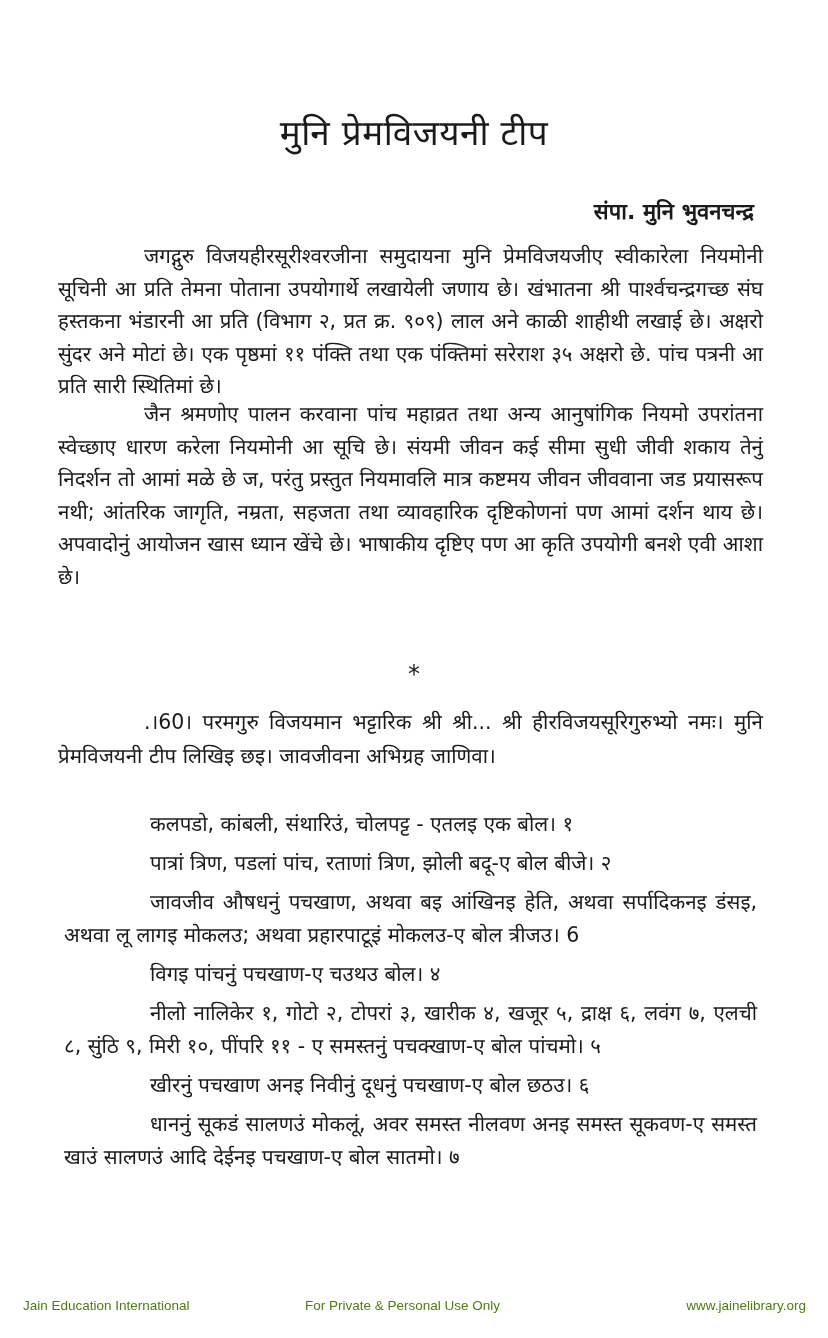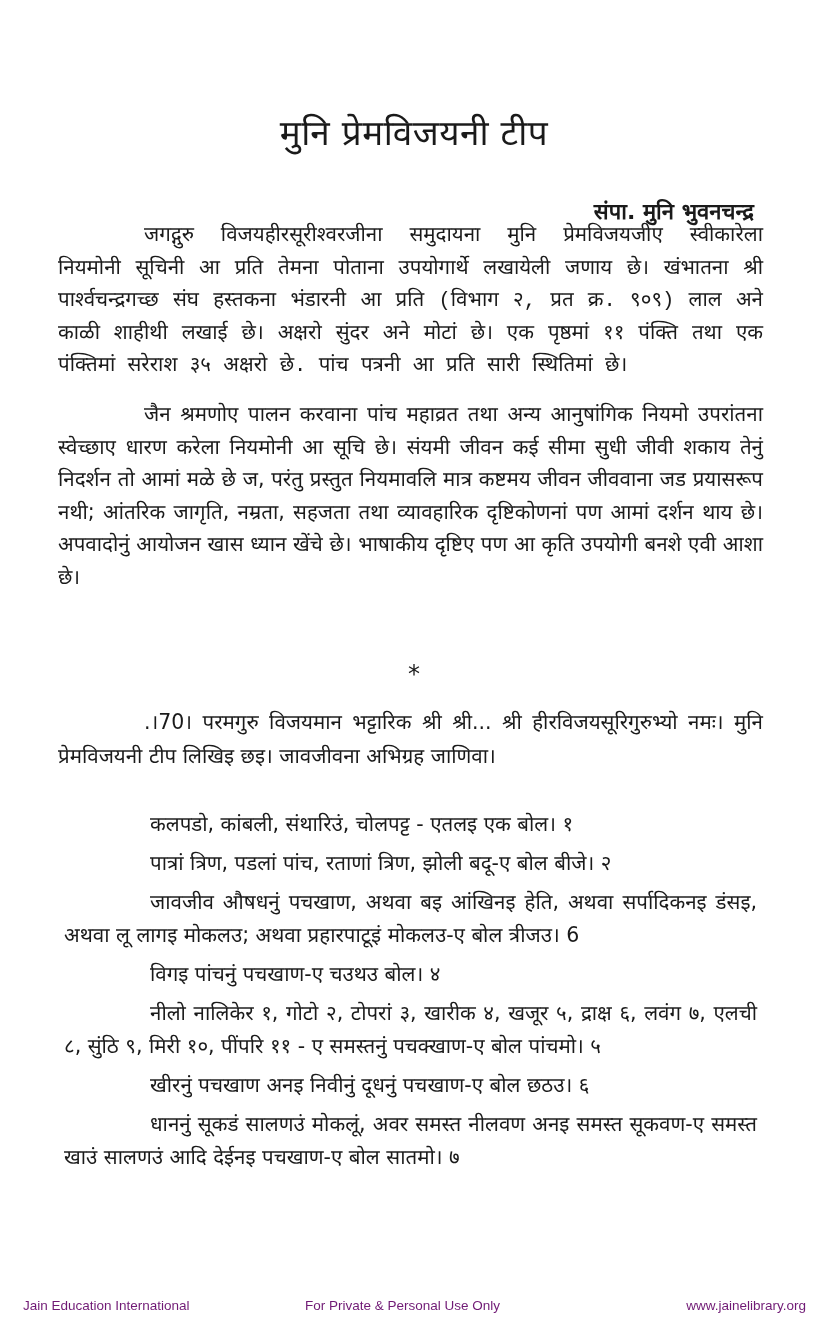--- a/index.html
+++ b/index.html
@@ -43,21 +43,21 @@
   .para {
     position: absolute;
     left: 58px;
     width: 705px;
     font-size: 20.5px;
     line-height: 32.5px;
     margin: 0;
     text-align: justify;
     text-indent: 86px;
   }
-  .para.p1 { top: 220px; font-family: Liberation Mono, monospace; }
+  .para.p1 { top: 240px; }
   .para.p2 { top: 398px; }
   .separator {
     position: absolute;
     top: 660px;
     left: 0;
     width: 828px;
     text-align: center;
     font-size: 24px;
     margin: 0;
   }
@@ -79,21 +79,21 @@
     margin: 6px;
   }
   .footer {
     position: absolute;
     top: 1298px;
     left: 0;
     width: 828px;
     height: 20px;
     font-family: "Liberation Sans", sans-serif;
     font-size: 13.5px;
-    color: #701a75;
+    color: #4d7c0f;
   }
   .footer span { position: absolute; top: 0; white-space: nowrap; }
   .footer .f-left { left: 23px; }
   .footer .f-center { left: 305px; }
   .footer .f-right { right: 22px; text-align: center; }
 </style>
 </head>
 <body>
 
 <div class="page">
@@ -101,21 +101,21 @@
   <h1 class="title">मुनि प्रेमविजयनी टीप</h1>
 
   <p class="editor">संपा. मुनि भुवनचन्द्र</p>
 
   <p class="para p1">जगद्गुरु विजयहीरसूरीश्वरजीना समुदायना मुनि प्रेमविजयजीए स्वीकारेला नियमोनी सूचिनी आ प्रति तेमना पोताना उपयोगार्थे लखायेली जणाय छे। खंभातना श्री पार्श्वचन्द्रगच्छ संघ हस्तकना भंडारनी आ प्रति (विभाग २, प्रत क्र. ९०९) लाल अने काळी शाहीथी लखाई छे। अक्षरो सुंदर अने मोटां छे। एक पृष्ठमां ११ पंक्ति तथा एक पंक्तिमां सरेराश ३५ अक्षरो छे. पांच पत्रनी आ प्रति सारी स्थितिमां छे।</p>
 
   <p class="para p2">जैन श्रमणोए पालन करवाना पांच महाव्रत तथा अन्य आनुषांगिक नियमो उपरांतना स्वेच्छाए धारण करेला नियमोनी आ सूचि छे। संयमी जीवन कई सीमा सुधी जीवी शकाय तेनुं निदर्शन तो आमां मळे छे ज, परंतु प्रस्तुत नियमावलि मात्र कष्टमय जीवन जीववाना जड प्रयासरूप नथी; आंतरिक जागृति, नम्रता, सहजता तथा व्यावहारिक दृष्टिकोणनां पण आमां दर्शन थाय छे। अपवादोनुं आयोजन खास ध्यान खेंचे छे। भाषाकीय दृष्टिए पण आ कृति उपयोगी बनशे एवी आशा छे।</p>
 
   <p class="separator">*</p>
 
-  <p class="para p3">.।70। परमगुरु विजयमान भट्टारिक श्री श्री... श्री हीरविजयसूरिगुरुभ्यो नमः। मुनि प्रेमविजयनी टीप लिखिइ छइ। जावजीवना अभिग्रह जाणिवा।</p>
+  <p class="para p3">.।60। परमगुरु विजयमान भट्टारिक श्री श्री... श्री हीरविजयसूरिगुरुभ्यो नमः। मुनि प्रेमविजयनी टीप लिखिइ छइ। जावजीवना अभिग्रह जाणिवा।</p>
 
   <ul class="rule-list">
     <li>कलपडो, कांबली, संथारिउं, चोलपट्ट - एतलइ एक बोल। १</li>
     <li>पात्रां त्रिण, पडलां पांच, रताणां त्रिण, झोली बदू-ए बोल बीजे। २</li>
     <li>जावजीव औषधनुं पचखाण, अथवा बइ आंखिनइ हेति, अथवा सर्पादिकनइ डंसइ, अथवा लू लागइ मोकलउ; अथवा प्रहारपाटूइं मोकलउ-ए बोल त्रीजउ। 6</li>
     <li>विगइ पांचनुं पचखाण-ए चउथउ बोल। ४</li>
     <li>नीलो नालिकेर १, गोटो २, टोपरां ३, खारीक ४, खजूर ५, द्राक्ष ६, लवंग ७, एलची ८, सुंठि ९, मिरी १०, पींपरि ११ - ए समस्तनुं पचक्खाण-ए बोल पांचमो। ५</li>
     <li>खीरनुं पचखाण अनइ निवीनुं दूधनुं पचखाण-ए बोल छठउ। ६</li>
     <li>धाननुं सूकडं सालणउं मोकलूं, अवर समस्त नीलवण अनइ समस्त सूकवण-ए समस्त खाउं सालणउं आदि देईनइ पचखाण-ए बोल सातमो। ७</li>
   </ul>

